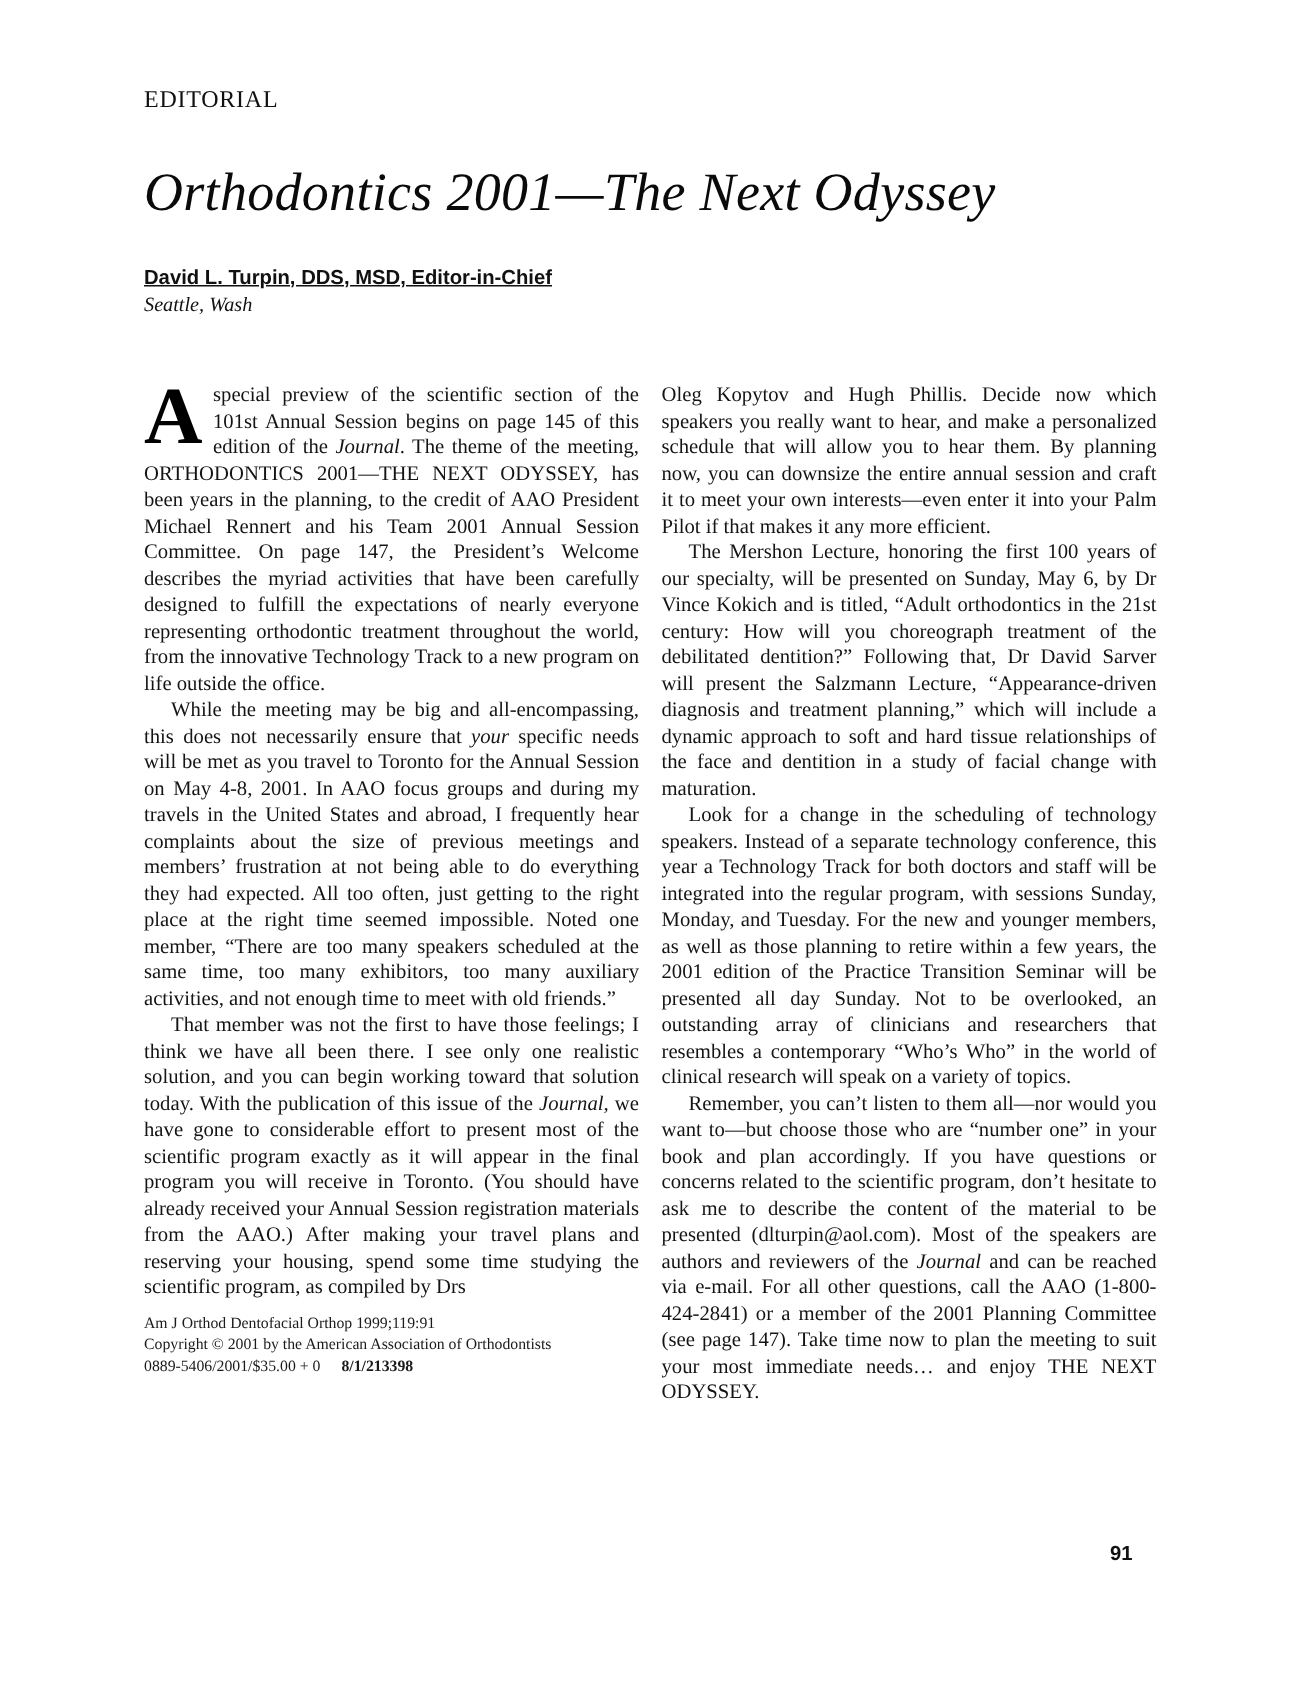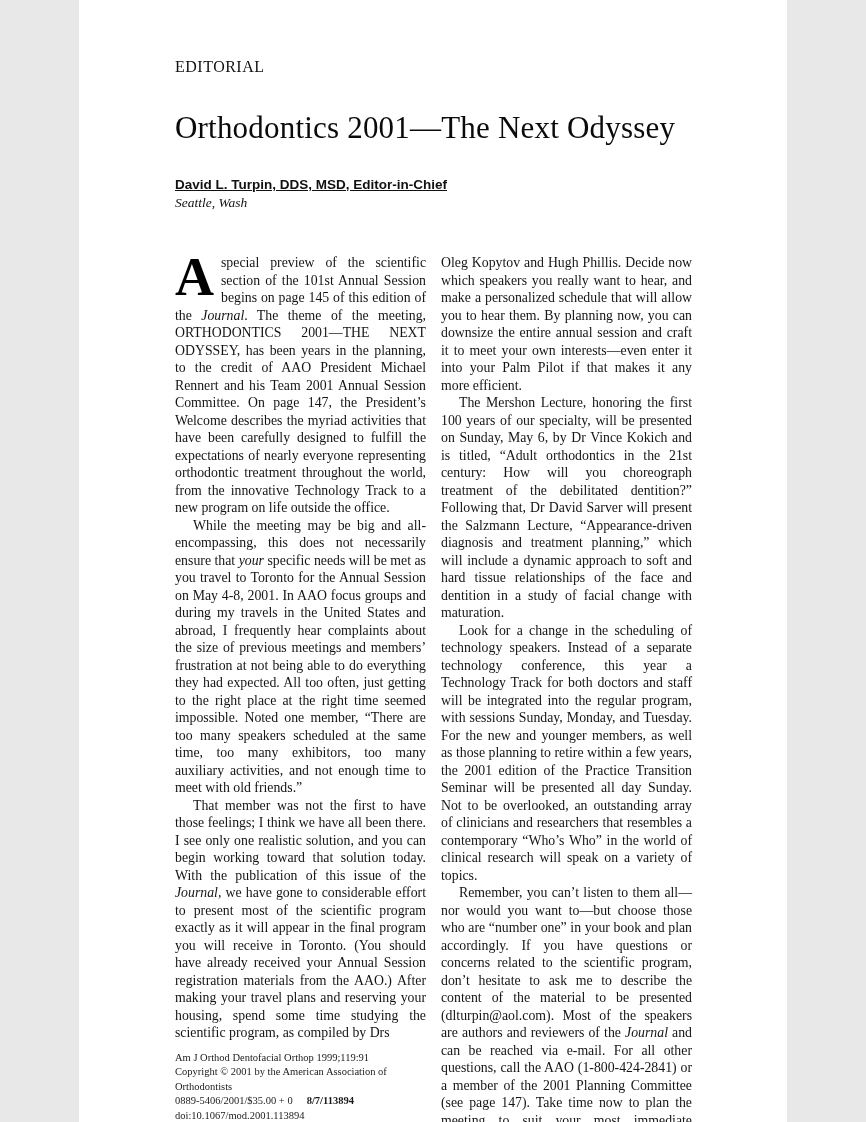--- a/index.html
+++ b/index.html
@@ -1,39 +1,40 @@
 <!DOCTYPE html>
 <html><head>
 <meta charset="utf-8">
 <style>
   html, body { margin: 0; padding: 0; background: #e8e8e8; }
   .page {
     position: relative;
-    width: 708px;
+    width: 866px;
     height: 1122px;
     margin: 0 auto;
     background: #ffffff;
     box-sizing: border-box;
     padding: 58px 95px 0 96px;
     color: #111111;
     font-family: "Liberation Serif", "DejaVu Serif", serif;
     overflow: hidden;
   }
   .kicker {
     font-size: 16px;
     letter-spacing: 0.5px;
     color: #111111;
   }
   .title {
     margin: 33px 0 0 0;
-    font-size: 31px;
+    font-size: 36px;
     font-weight: normal;
     line-height: 38px;
     letter-spacing: 0.2px;
     color: #0a0a0a;
+    font-style: italic;
   }
   .author {
     margin-top: 29px;
     font-family: "Liberation Sans", sans-serif;
     font-weight: bold;
     font-size: 13.5px;
     line-height: 17px;
     text-decoration: underline;
   }
   .affiliation {
@@ -66,21 +67,21 @@
   }
   .footnote {
     margin-top: 9px;
     font-size: 10.5px;
     line-height: 14.5px;
     color: #1a1a1a;
   }
   .fn-code { margin-left: 14px; font-weight: bold; }
   .page-number {
     position: absolute;
-    top: 1059px;
+    top: 1028px;
     left: 740px;
     font-family: "Liberation Sans", sans-serif;
     font-weight: bold;
     font-size: 13.5px;
     color: #111111;
   }
   i { font-style: italic; }
 </style>
 </head>
 <body>
@@ -98,22 +99,21 @@
   <div class="columns">
 
     <div class="col">
       <p><span class="dropcap">A</span><span>special preview of the scientific section of the 101st Annual Session begins on page 145 of this edition of the <i>Journal</i>. The theme of the meeting, ORTHODONTICS 2001—THE NEXT ODYSSEY, has been years in the planning, to the credit of AAO President Michael Rennert and his Team 2001 Annual Session Committee. On page 147, the President’s Welcome describes the myriad activities that have been carefully designed to fulfill the expectations of nearly everyone representing orthodontic treatment throughout the world, from the innovative Technology Track to a new program on life outside the office.</span></p>
       <p class="indent">While the meeting may be big and all-encompassing, this does not necessarily ensure that <i>your</i> specific needs will be met as you travel to Toronto for the Annual Session on May 4-8, 2001. In AAO focus groups and during my travels in the United States and abroad, I frequently hear complaints about the size of previous meetings and members’ frustration at not being able to do everything they had expected. All too often, just getting to the right place at the right time seemed impossible. Noted one member, “There are too many speakers scheduled at the same time, too many exhibitors, too many auxiliary activities, and not enough time to meet with old friends.”</p>
       <p class="indent">That member was not the first to have those feelings; I think we have all been there. I see only one realistic solution, and you can begin working toward that solution today. With the publication of this issue of the <i>Journal,</i> we have gone to considerable effort to present most of the scientific program exactly as it will appear in the final program you will receive in Toronto. (You should have already received your Annual Session registration materials from the AAO.) After making your travel plans and reserving your housing, spend some time studying the scientific program, as compiled by Drs</p>
 
       <div class="footnote">
         <div>Am J Orthod Dentofacial Orthop 1999;119:91</div>
         <div>Copyright © 2001 by the American Association of Orthodontists</div>
-        <div><span>0889-5406/2001/$35.00 + 0</span><span class="fn-code">8/7/113894</span></div>
-        <div>doi:10.1067/mod.2001.113894</div>
+        <div><span>0889-5406/2001/$35.00 + 0</span><span class="fn-code">8/1/213398</span></div>
       </div>
     </div>
 
     <div class="col">
       <p>Oleg Kopytov and Hugh Phillis. Decide now which speakers you really want to hear, and make a personalized schedule that will allow you to hear them. By planning now, you can downsize the entire annual session and craft it to meet your own interests—even enter it into your Palm Pilot if that makes it any more efficient.</p>
       <p class="indent">The Mershon Lecture, honoring the first 100 years of our specialty, will be presented on Sunday, May 6, by Dr Vince Kokich and is titled, “Adult orthodontics in the 21st century: How will you choreograph treatment of the debilitated dentition?” Following that, Dr David Sarver will present the Salzmann Lecture, “Appearance-driven diagnosis and treatment planning,” which will include a dynamic approach to soft and hard tissue relationships of the face and dentition in a study of facial change with maturation.</p>
       <p class="indent">Look for a change in the scheduling of technology speakers. Instead of a separate technology conference, this year a Technology Track for both doctors and staff will be integrated into the regular program, with sessions Sunday, Monday, and Tuesday. For the new and younger members, as well as those planning to retire within a few years, the 2001 edition of the Practice Transition Seminar will be presented all day Sunday. Not to be overlooked, an outstanding array of clinicians and researchers that resembles a contemporary “Who’s Who” in the world of clinical research will speak on a variety of topics.</p>
       <p class="indent">Remember, you can’t listen to them all—nor would you want to—but choose those who are “number one” in your book and plan accordingly. If you have questions or concerns related to the scientific program, don’t hesitate to ask me to describe the content of the material to be presented (dlturpin@aol.com). Most of the speakers are authors and reviewers of the <i>Journal</i> and can be reached via e-mail. For all other questions, call the AAO (1-800-424-2841) or a member of the 2001 Planning Committee (see page 147). Take time now to plan the meeting to suit your most immediate needs… and enjoy THE NEXT ODYSSEY.</p>
     </div>
 

